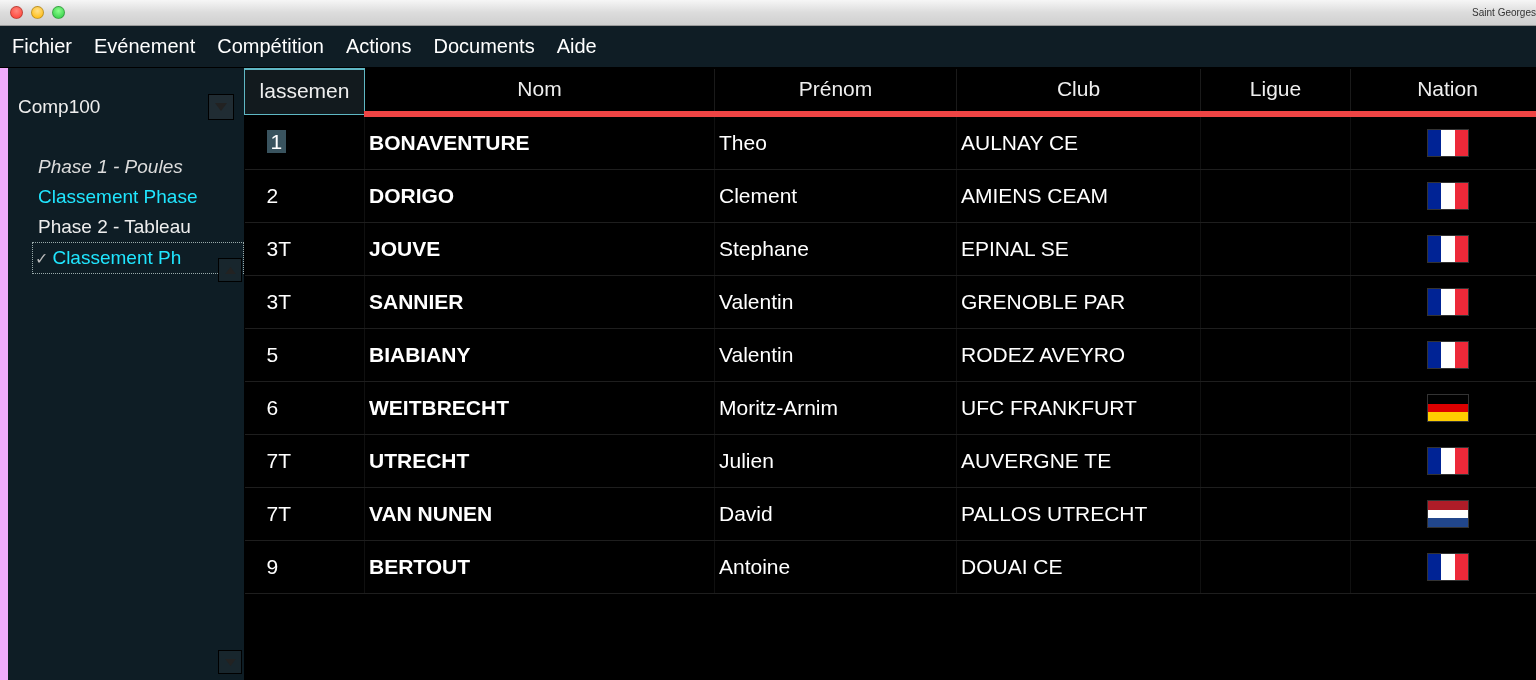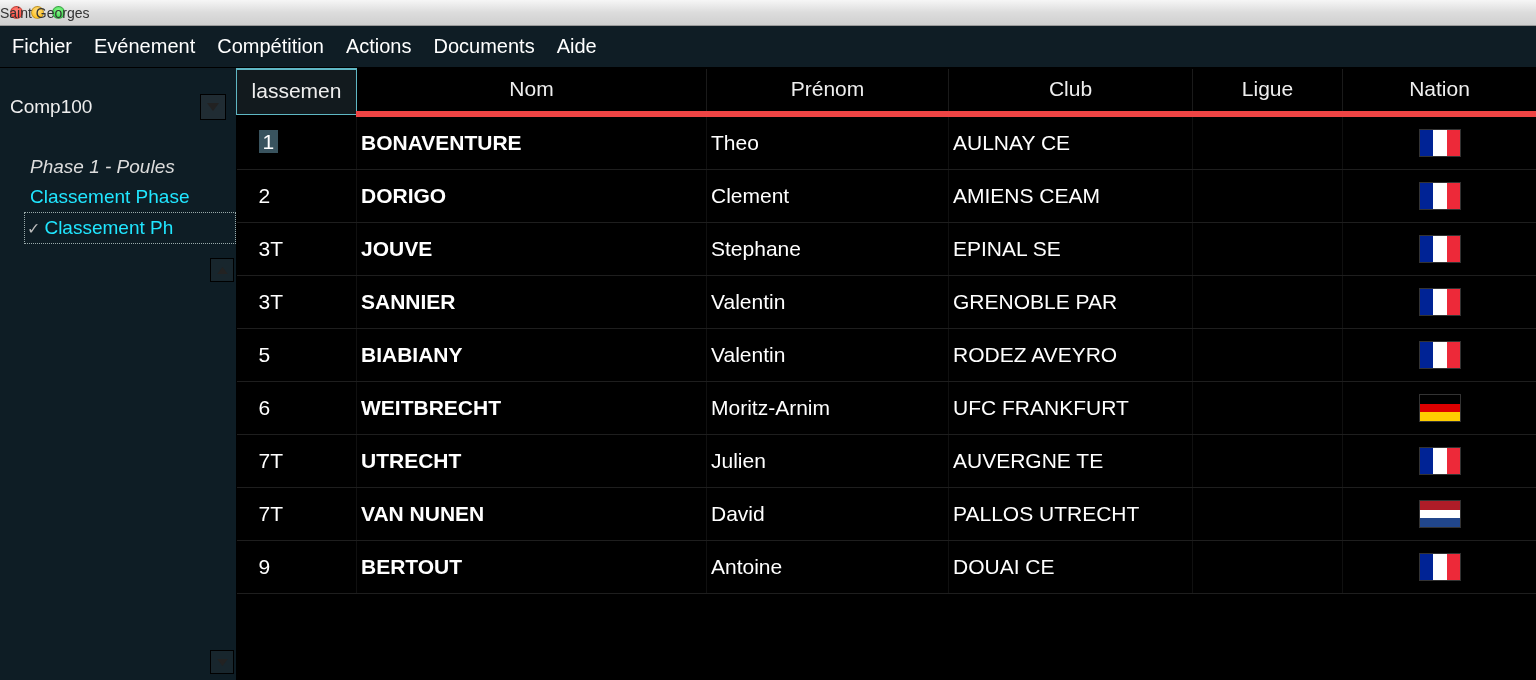--- a/index.html
+++ b/index.html
@@ -20,22 +20,22 @@
   }
   .dot {
     width: 13px; height: 13px; border-radius: 50%;
     border: 1px solid rgba(0,0,0,0.25);
   }
   .dot.red { background: radial-gradient(circle at 50% 35%, #ff867c, #ff3b30); }
   .dot.yellow { background: radial-gradient(circle at 50% 35%, #ffe08a, #ffb700); }
   .dot.green { background: radial-gradient(circle at 50% 35%, #8cff8c, #28c840); }
   .title {
     position: absolute; left: 0; right: 0;
-    text-align: left;
-    font-size: 14px;
+    text-align: right;
+    font-size: 10px;
     color: #333;
     pointer-events: none;
   }
   
   
   .menubar {
     height: 42px;
     background: #0f1d25;
     display: flex; align-items: center;
     padding-left: 12px;
@@ -45,20 +45,21 @@
     font-weight: 400;
     border-bottom: 1px solid #000;
   }
   .menubar .menu-item { cursor: default; }
   
   
   .app-body {
     display: flex;
     height: calc(680px - 26px - 42px);
     background: #f0abfc;
+    padding-left: 8px;
   }
   
   
   .sidebar {
     width: 236px;
     background: #0e1d25;
     color: #fff;
     font-size: 19px;
     display: flex;
     flex-direction: column;
@@ -225,20 +226,23 @@
             <polygon points="0,0 12,0 6,8" fill="#222"></polygon>
           </svg>
       </span>
     </div>
     <div class="phase-list">
       <div class="phase-item italic">
         <span>Phase 1 - Poules</span>
       </div>
       <div class="phase-item cyan">
         <span>Classement Phase</span>
+      </div>
+      <div class="phase-item plain">
+        <span>Phase 2 - Tableau</span>
       </div>
       <div class="phase-item checked">
         <span class="checkmark">✓</span>
         <span>Classement Ph</span>
       </div>
     </div>
     <div class="scroll-up">
       <svg viewBox="0 0 12 8">
           <polygon points="6,0 12,8 0,8" fill="#222"></polygon>
         </svg>

